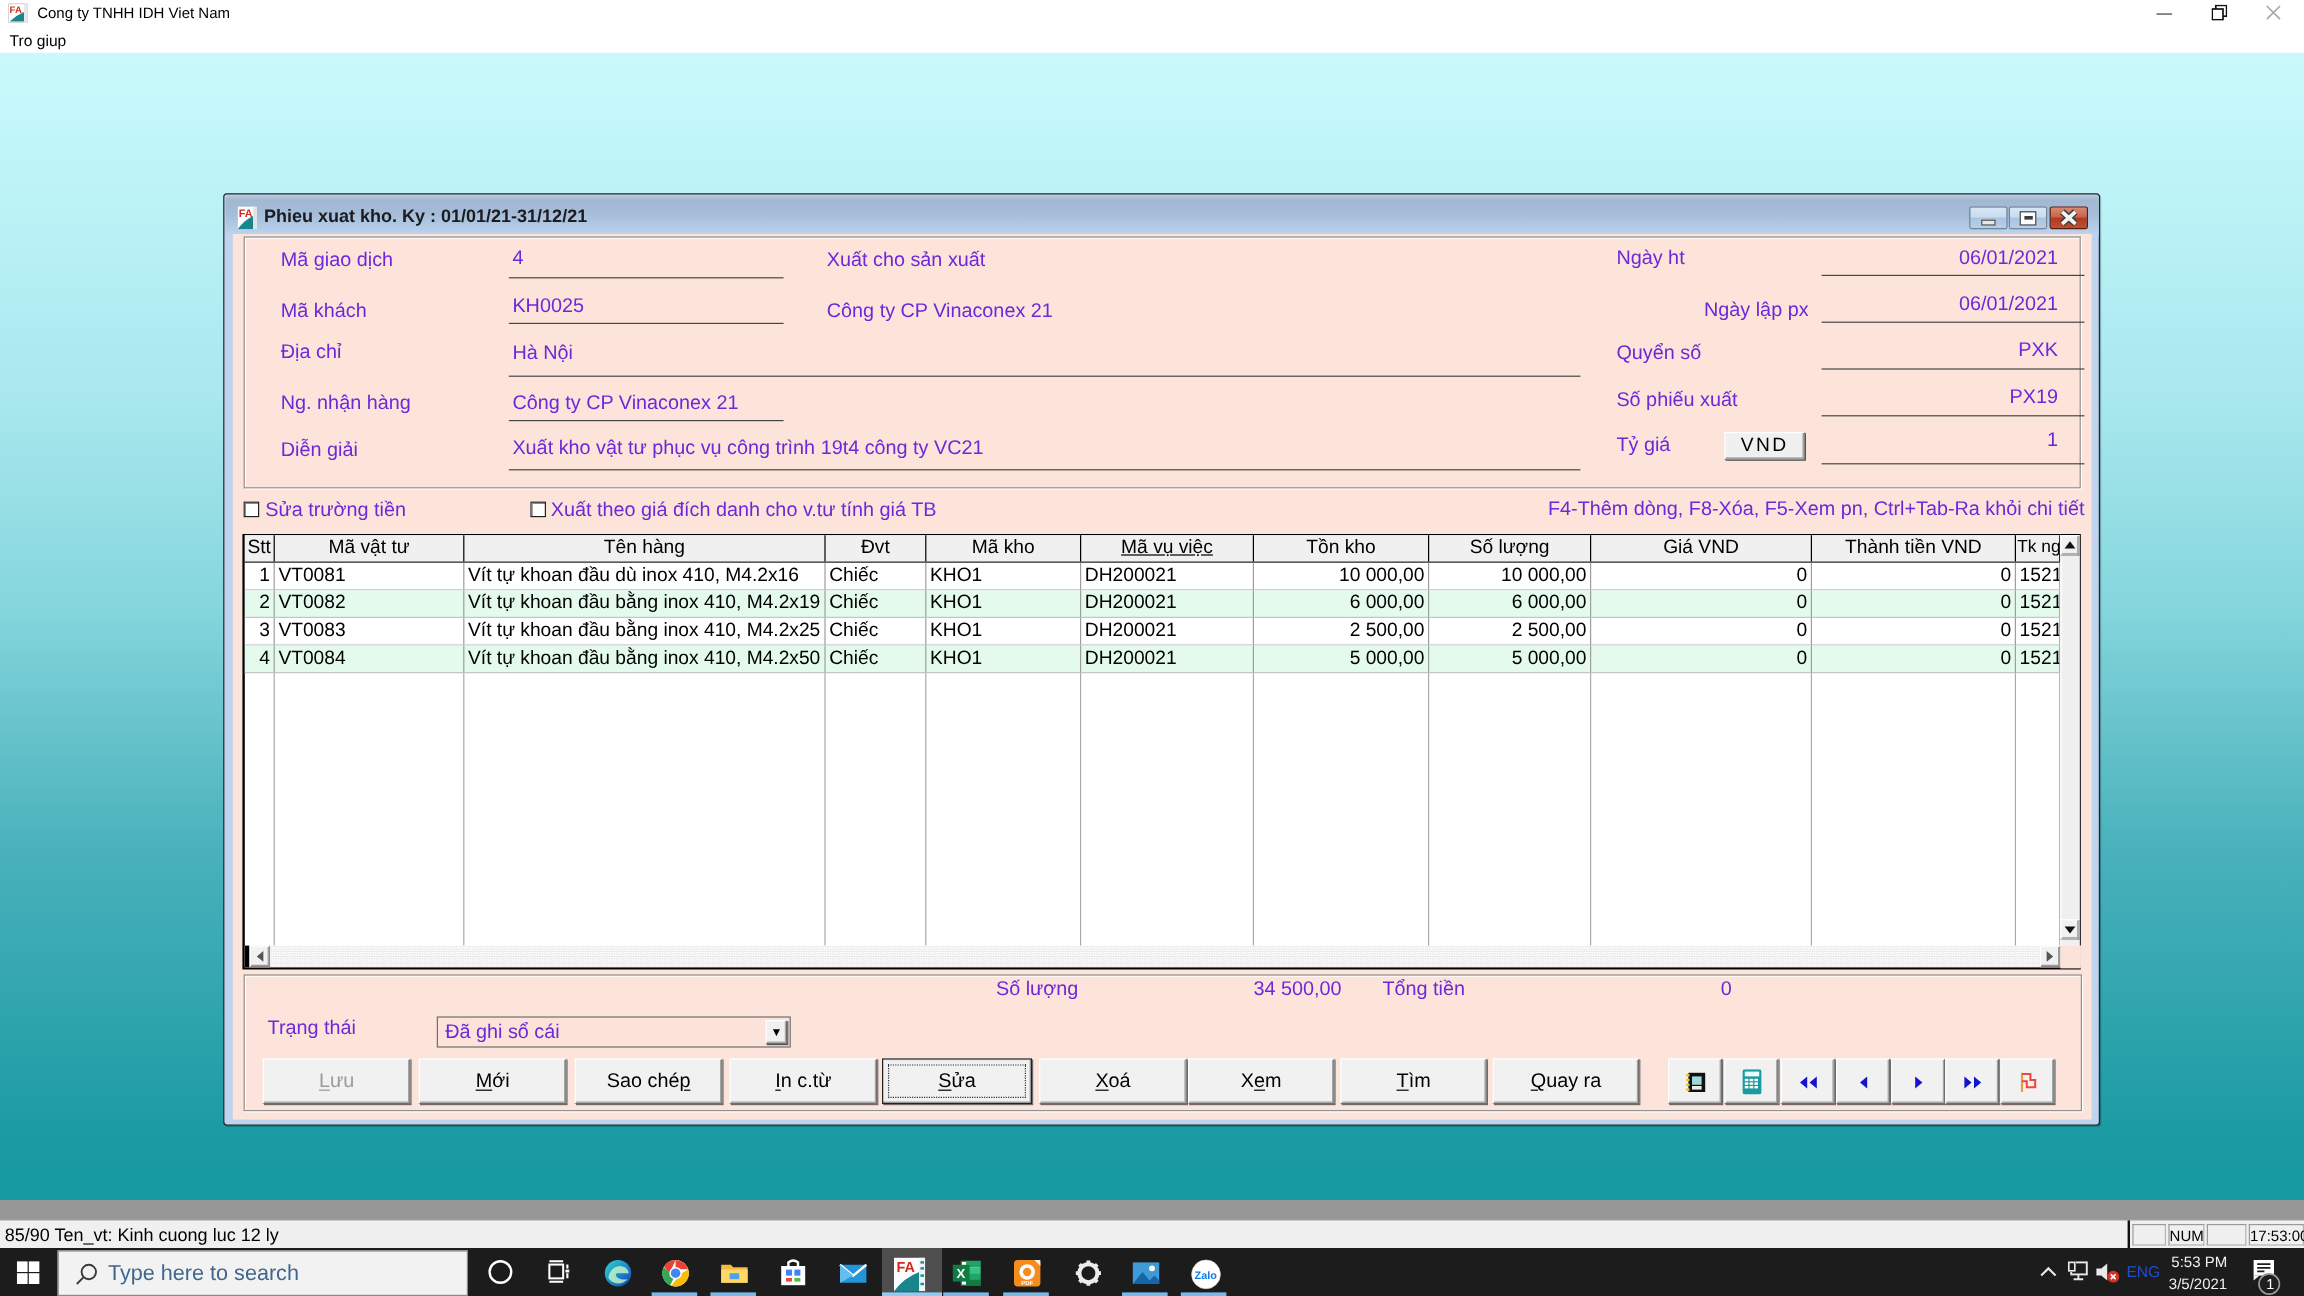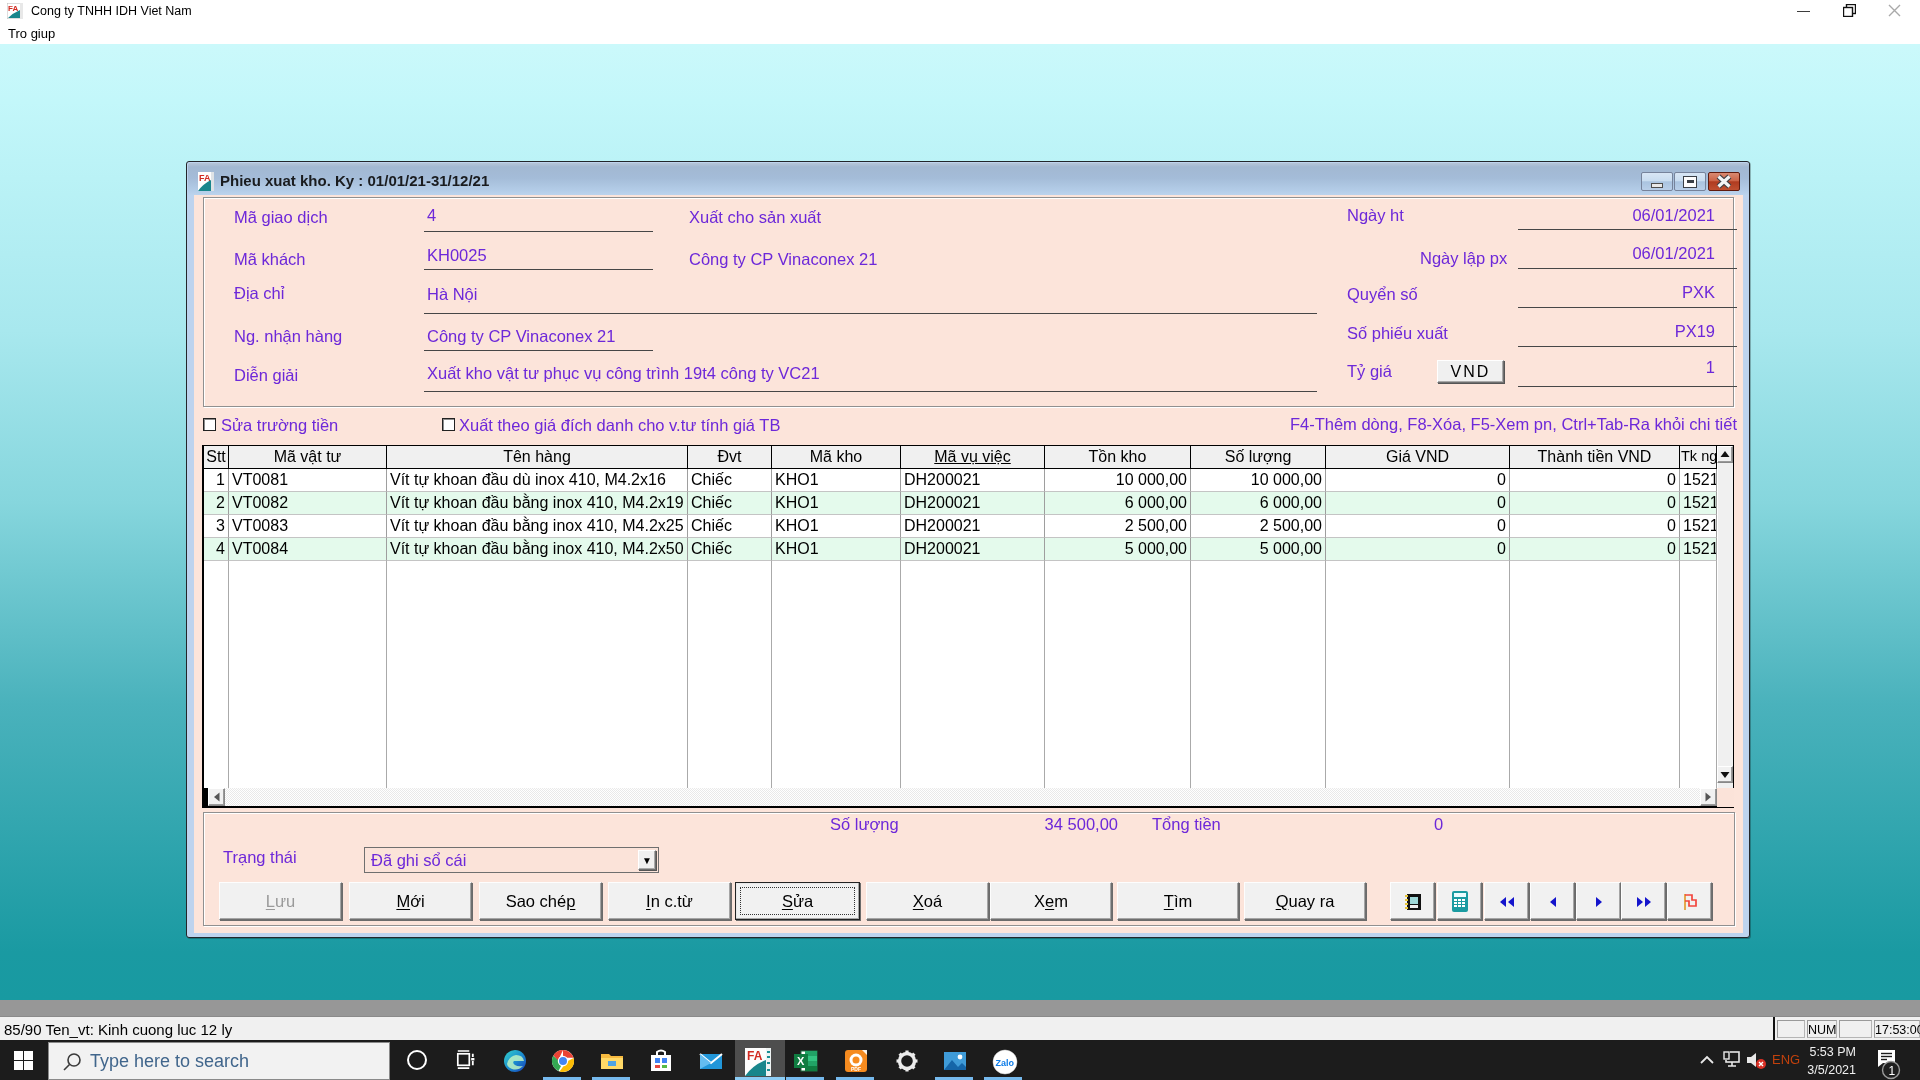--- a/index.html
+++ b/index.html
@@ -491,21 +491,21 @@
       <rect x="4" y="2" width="13" height="10" fill="none" stroke="#e8e8e8" stroke-width="1.6"></rect>
       <path d="M10 12 L10 16 M6 16 L14 16" stroke="#e8e8e8" stroke-width="1.6"></path>
       <rect x="1" y="1" width="7" height="9" fill="#1c1c1c"></rect>
       <rect x="2" y="2" width="5" height="7" fill="none" stroke="#e8e8e8" stroke-width="1.4"></rect>
     </svg>
 <svg class="abs" style="left:1745px;top:1051px;" width="22" height="18">
       <path d="M2 6 L6 6 L11 2 L11 16 L6 12 L2 12 Z" fill="#e8e8e8"></path>
       <circle cx="16" cy="13" r="5" fill="#d93025"></circle>
       <path d="M14 11 L18 15 M18 11 L14 15" stroke="#fff" stroke-width="1.4"></path>
     </svg>
-<span class="abs" style="left:1772px;top:1052px;font-size:13px;color:#c2410c;">ENG</span>
+<span class="abs" style="left:1772px;top:1052px;font-size:13px;color:#1d4ed8;">ENG</span>
 <span class="abs" style="left:1856px;top:1045px;font-size:12.5px;color:#efefef;transform:translateX(-100%);">5:53 PM</span>
 <span class="abs" style="left:1856px;top:1063px;font-size:12.5px;color:#efefef;transform:translateX(-100%);">3/5/2021</span>
 <svg class="abs" style="left:1876px;top:1048px;" width="32" height="32">
       <rect x="2" y="2" width="17" height="13" fill="#fff"></rect>
       <path d="M2 15 L2 19 L7 15 Z" fill="#fff"></path>
       <g stroke="#1c1c1c" stroke-width="1.4">
         <path d="M5 5.5 L16 5.5"></path>
         <path d="M5 8.5 L16 8.5"></path>
         <path d="M5 11.5 L11 11.5"></path>
       </g>

